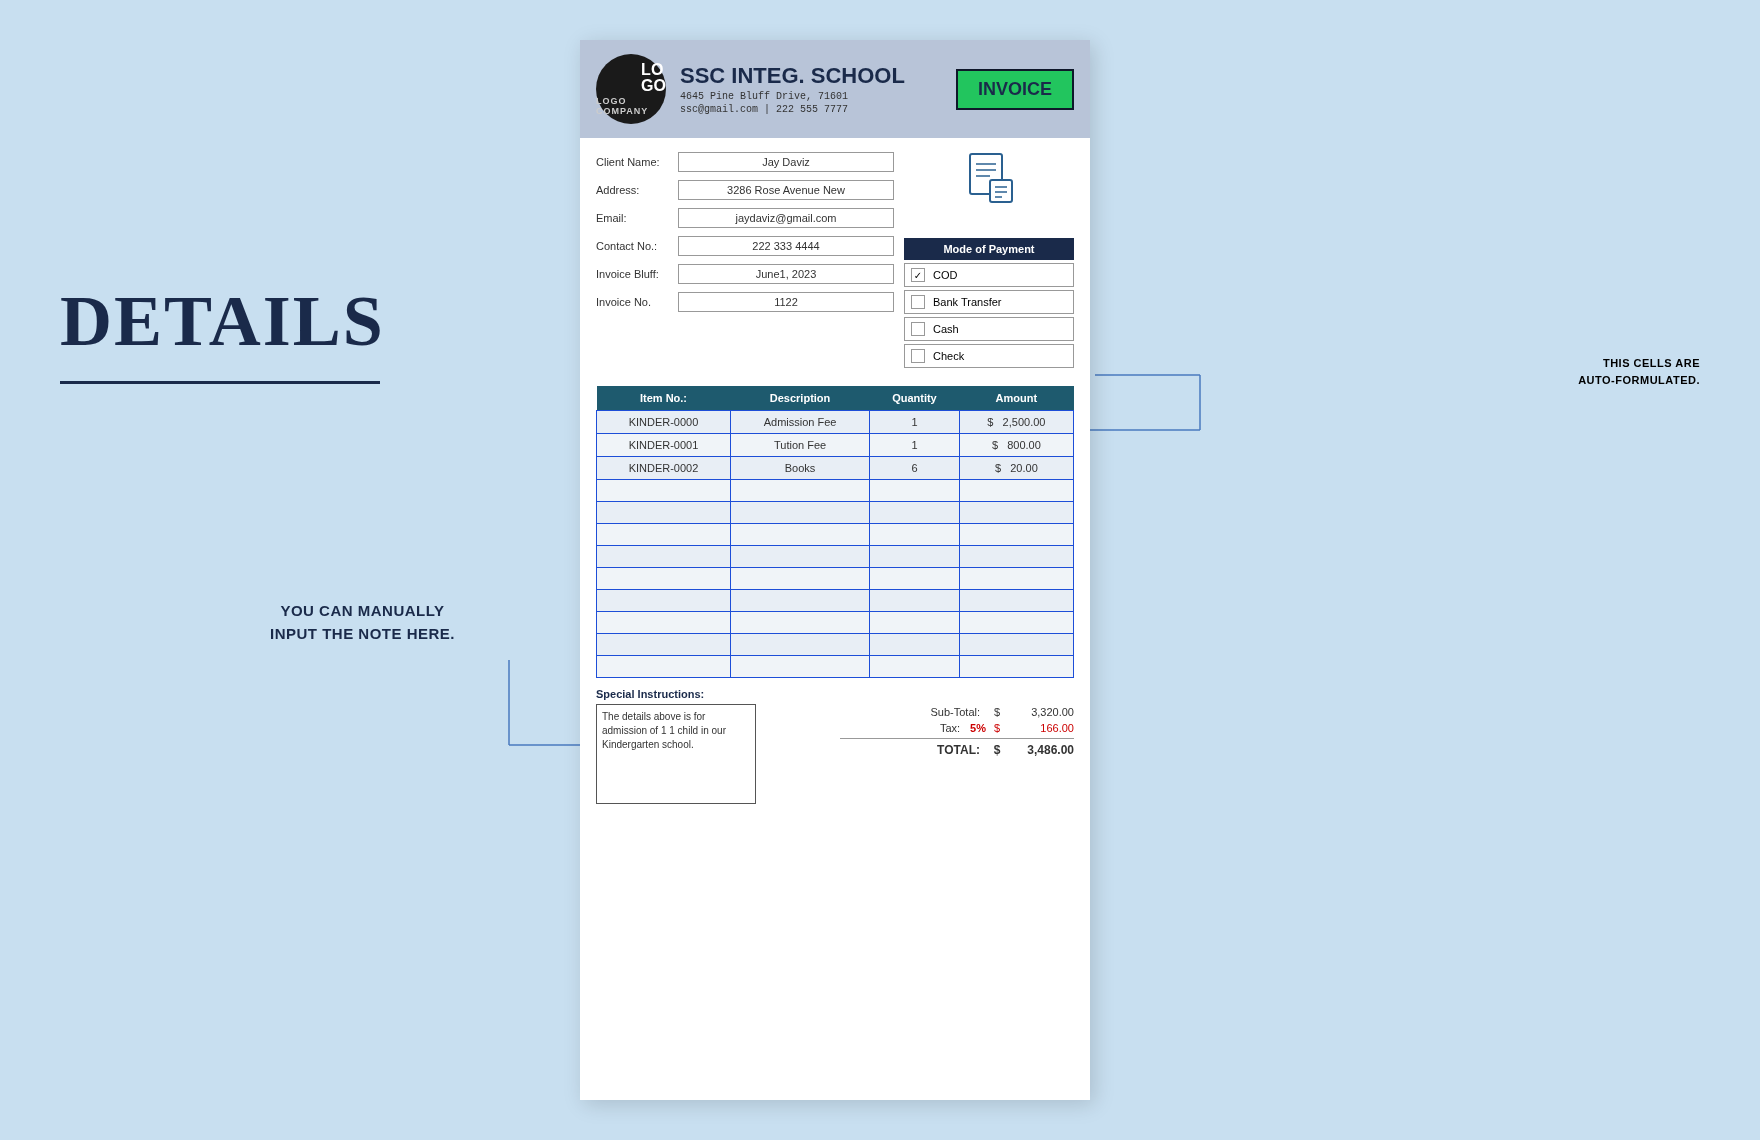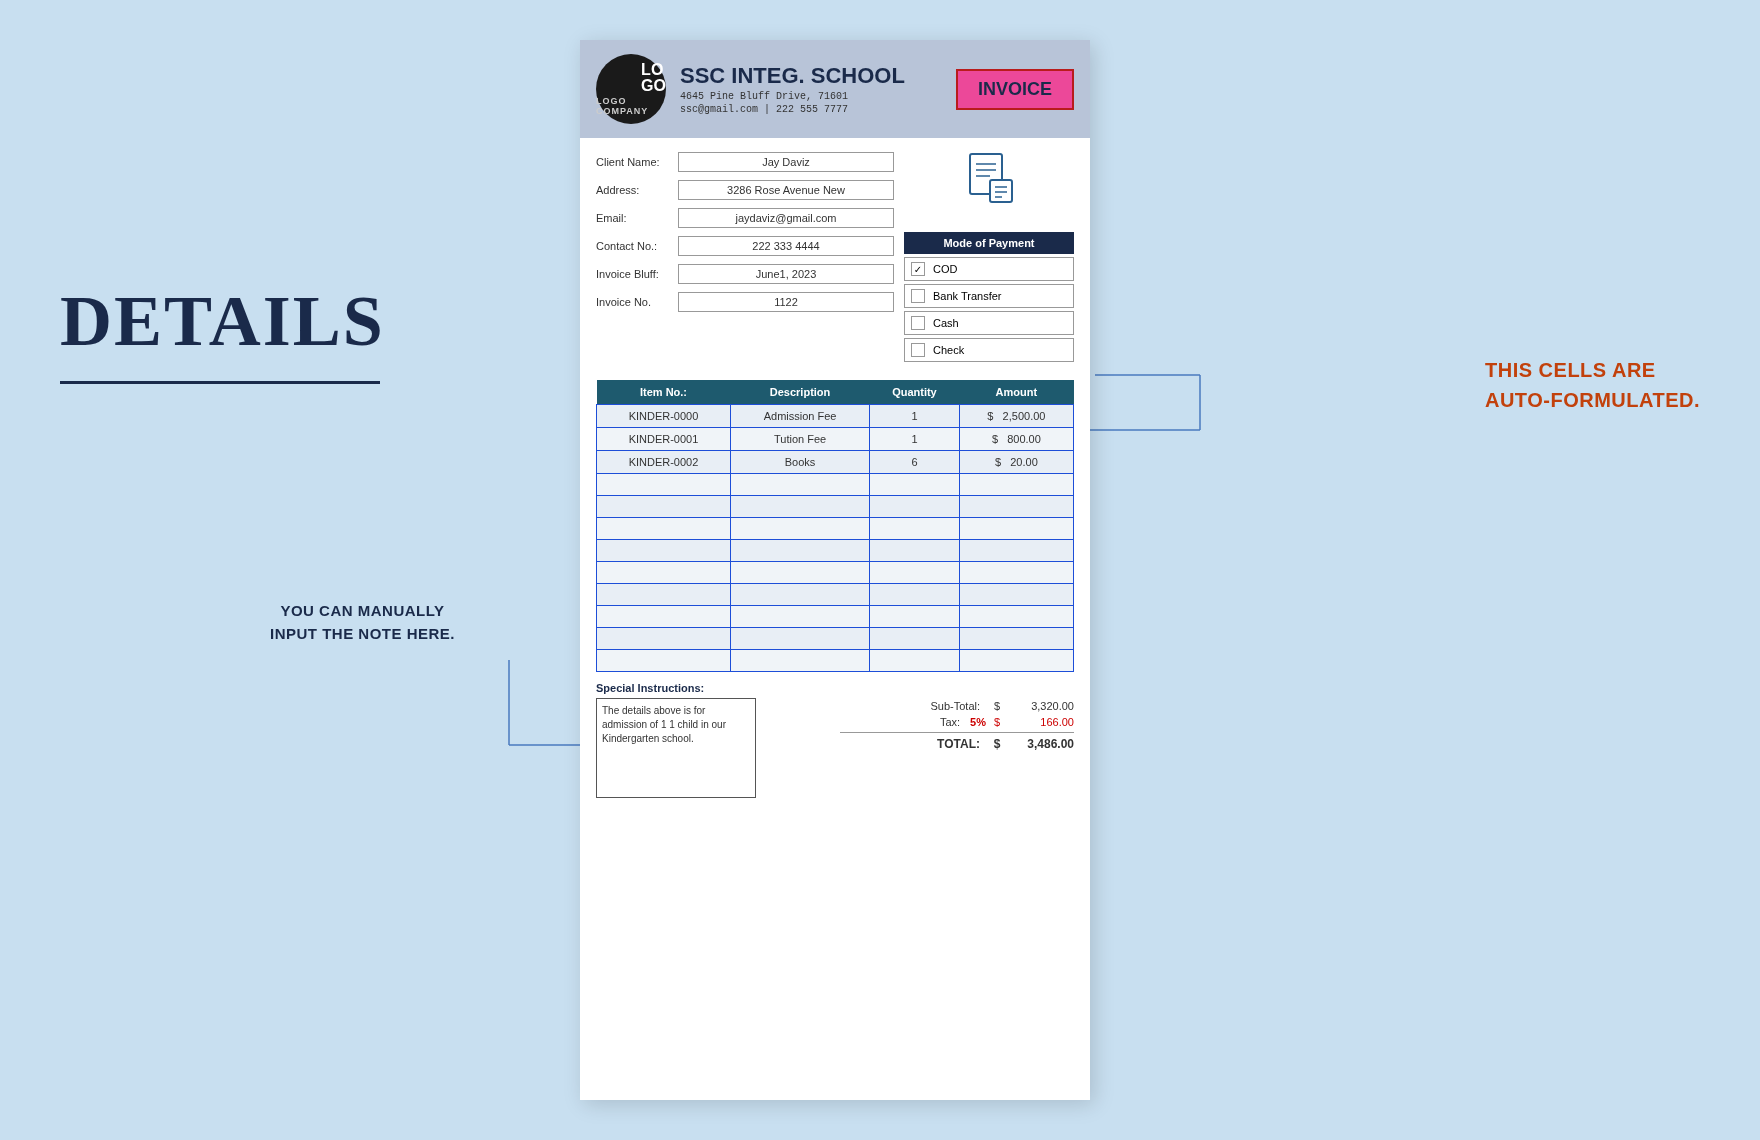--- a/index.html
+++ b/index.html
@@ -44,24 +44,24 @@
       font-weight: 700;
       color: #1a2a4a;
       line-height: 1.5;
       letter-spacing: 0.5px;
     }
 
     .right-label {
       position: absolute;
       right: 60px;
       top: 355px;
-      text-align: left;
-      font-size: 20px;
+      text-align: right;
+      font-size: 11px;
       font-weight: 700;
-      color: #c2410c;
+      color: #000000;
       letter-spacing: 0.5px;
       line-height: 1.5;
     }
 
     
     .invoice-doc {
       position: absolute;
       left: 580px;
       top: 40px;
       width: 510px;
@@ -114,26 +114,26 @@
     }
 
     .company-address {
       font-size: 10px;
       color: #333;
       margin-top: 2px;
       font-family: Liberation Mono, monospace;
     }
 
     .invoice-title-box {
-      border: 2px solid #b91c1c;
+      border: 2px solid #0f172a;
       padding: 8px 20px;
       font-size: 18px;
       font-weight: 700;
       color: #1a2a4a;
-      background: #ec4899;
+      background: #22c55e;
     }
 
     
     .form-area {
       padding: 14px 16px;
       display: flex;
       gap: 10px;
     }
 
     .form-left {
@@ -172,21 +172,21 @@
 
     
     .invoice-icon {
       font-size: 40px;
       color: #2a6090;
       margin-bottom: 8px;
     }
 
     
     .payment-section {
-      margin-top: 8px;
+      margin-top: 14px;
       width: 100%;
     }
 
     .payment-header {
       background: #1a2a4a;
       color: white;
       font-size: 11px;
       padding: 5px 8px;
       text-align: center;
       font-weight: 600;

